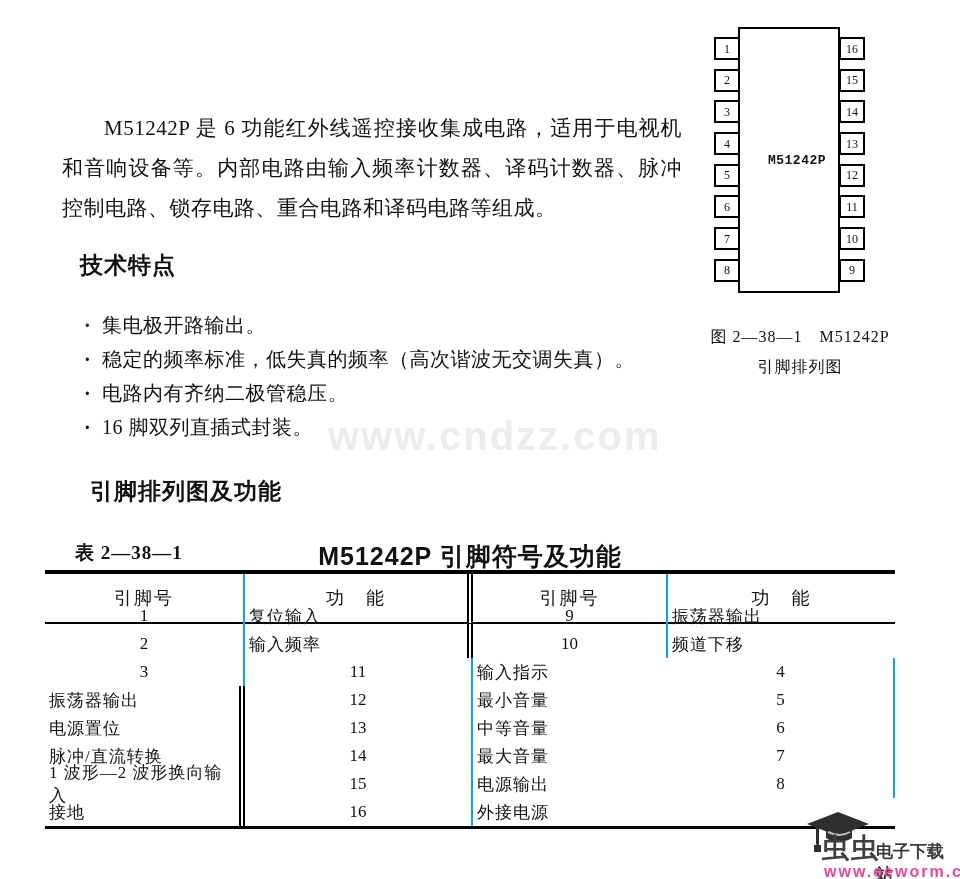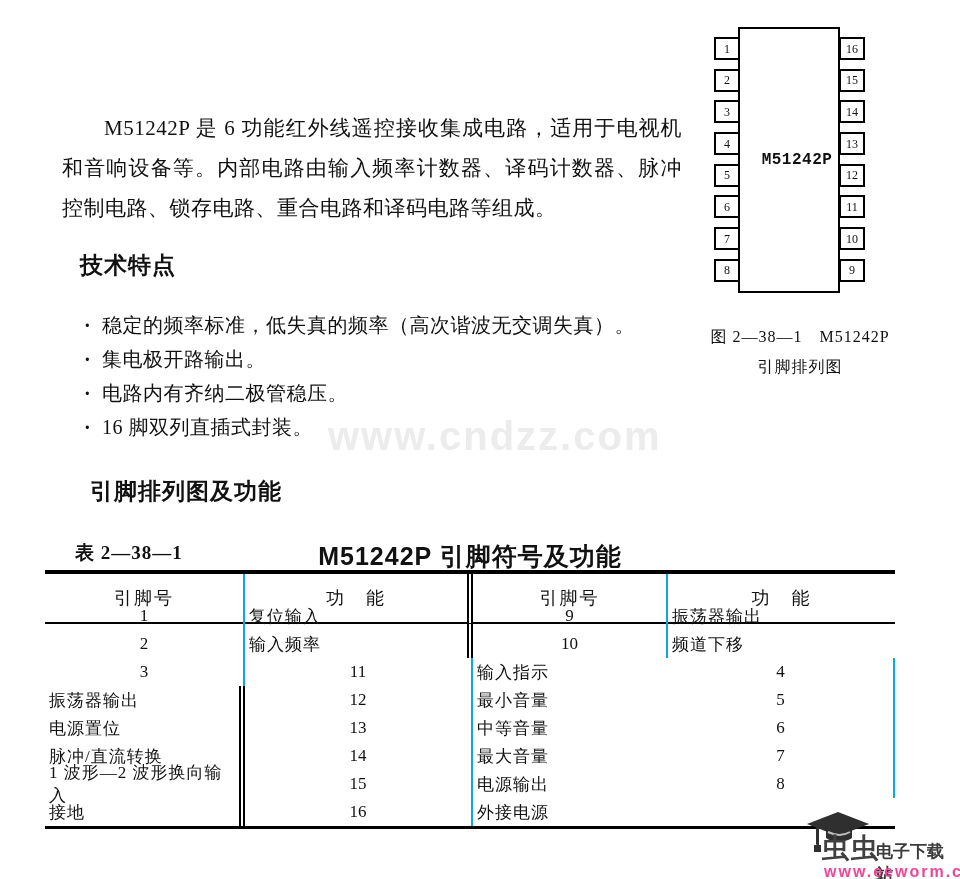--- a/index.html
+++ b/index.html
@@ -35,21 +35,21 @@
   
   .diagram { position:absolute; left:710px; top:25px; width:168px; height:272px; }
   .chip-body {
     position:absolute; left:28px; top:2px; width:102px; height:266px;
     border:2px solid #000; background:#fff;
   }
   .chip-label {
     position:absolute; left:28px; top:2px; width:118px; height:266px;
     display:flex; align-items:center; justify-content:center;
     font-family:"Liberation Mono","DejaVu Sans Mono",monospace;
-    font-weight:bold; font-size:16px; letter-spacing:0.5px;
+    font-weight:bold; font-size:13px; letter-spacing:0.5px;
   }
   .pin-col { position:absolute; top:12px; display:flex; flex-direction:column; gap:8.7px; }
   .pin-col.left { left:4px; }
   .pin-col.right { left:129px; }
   .pin-box {
     width:26px; height:23px; border:2px solid #000; background:#fff;
     display:flex; align-items:center; justify-content:center;
     font-size:12px; line-height:1;
   }
   .fig-caption {
@@ -132,22 +132,22 @@
     </div>
     <div class="chip-label">M51242P</div>
   </div>
   <div class="fig-caption">
     <div>图 2—38—1　M51242P</div>
     <div>引脚排列图</div>
   </div>
 
   <h2 class="sec-head tech">技术特点</h2>
   <div class="features">
+    <div class="feature-item"><span class="blt">·</span><span>集电极开路输出。</span></div>
     <div class="feature-item"><span class="blt">·</span><span>稳定的频率标准，低失真的频率（高次谐波无交调失真）。</span></div>
-    <div class="feature-item"><span class="blt">·</span><span>集电极开路输出。</span></div>
     <div class="feature-item"><span class="blt">·</span><span>电路内有齐纳二极管稳压。</span></div>
     <div class="feature-item"><span class="blt">·</span><span>16 脚双列直插式封装。</span></div>
   </div>
 
   <div class="watermark">www.cndzz.com</div>
 
   <h2 class="sec-head pins">引脚排列图及功能</h2>
 
   <div class="tbl-caption-row">
     <span class="tbl-title">M51242P 引脚符号及功能</span>

